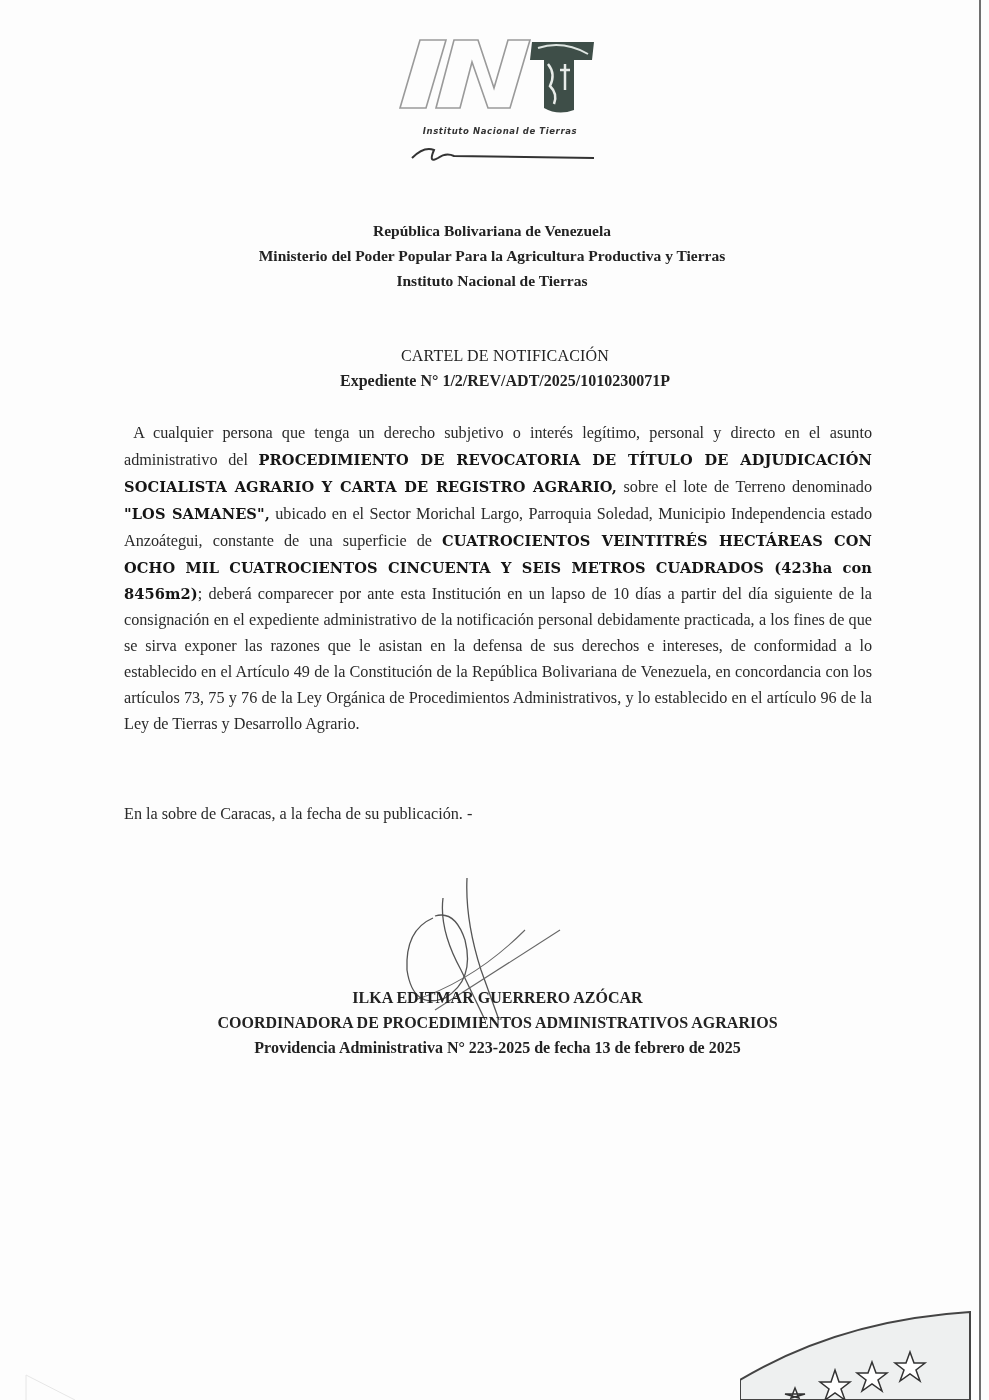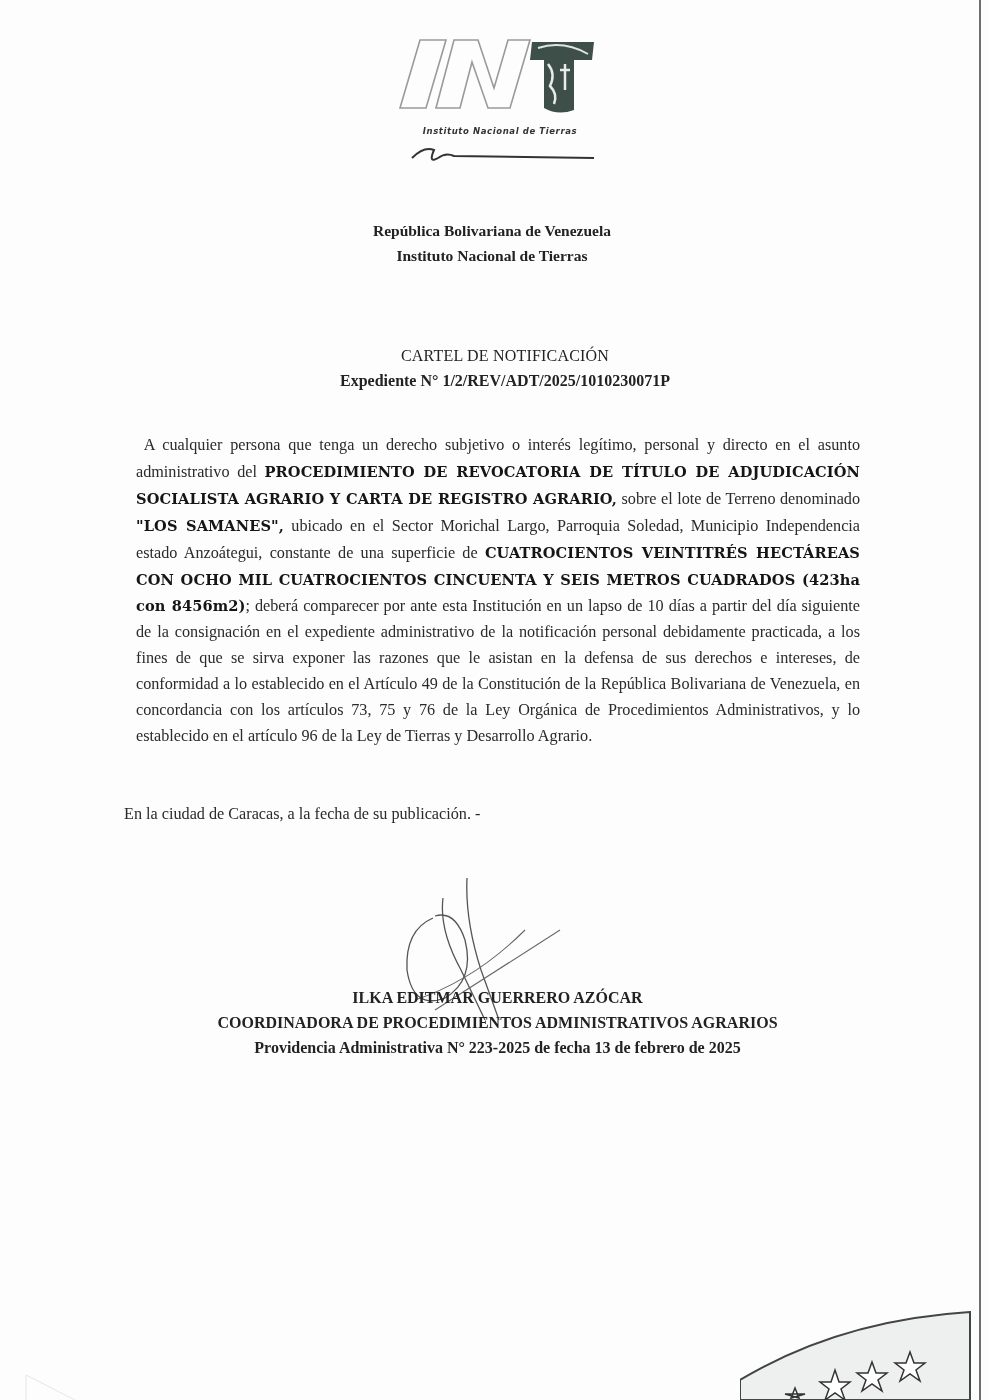--- a/index.html
+++ b/index.html
@@ -11,21 +11,21 @@
               font-family:"DejaVu Sans",sans-serif; font-size:8.5px; font-weight:bold; font-style:italic;
               letter-spacing:0.6px; color:#333; }
   .header { position:absolute; left:0; top:218px; width:984px; text-align:center; font-weight:bold;
             font-size:15.5px; line-height:25px; color:#222; }
   .title-block { position:absolute; left:0; top:343px; width:1010px; text-align:center; line-height:25px; }
   .title-block .t1 { font-size:16px; font-weight:normal; color:#222; letter-spacing:0.2px; }
   .title-block .t2 { font-size:16px; font-weight:bold; color:#222; }
   .body-text { position:absolute; left:124px; top:421px; width:748px; font-size:16.2px; line-height:25.9px;
                text-align:justify; color:#2a2a2a; }
   .body-text b { font-family:"DejaVu Serif",serif; font-size:14.6px; color:#151515; letter-spacing:0.1px; }
-  .body-text p { margin:12px; }
+  .body-text p { margin:0; }
   .closing { position:absolute; left:124px; top:805px; font-size:16.2px; color:#2a2a2a; }
   .signature { position:absolute; left:395px; top:870px; width:180px; height:150px; }
   .signer { position:absolute; left:0; top:985px; width:995px; text-align:center; line-height:25px; color:#222; }
   .signer .n { font-size:16px; font-weight:bold; }
   .signer .r { font-size:16px; font-weight:bold; }
   .signer .p { font-size:16px; font-weight:bold; }
   .stamp { position:absolute; left:740px; top:1300px; width:240px; height:100px; }
   .corner-mark { position:absolute; left:0; top:1360px; width:120px; height:40px; }
 </style>
 </head>
@@ -45,32 +45,33 @@
     <path d="M150,34 Q158,44 152,56 Q160,64 156,74" fill="none" stroke="#e8ece9" stroke-width="2.5"></path>
     <path d="M162,40 L172,40 M167,34 L167,60" stroke="#e8ece9" stroke-width="2.5"></path>
   </g>
 
   <path d="M14,128 Q26,116 36,120 Q30,134 40,128 Q48,122 56,126 L196,128" fill="none" stroke="#333" stroke-width="2"></path>
 </svg>
 <div class="logo-sub">Instituto Nacional de Tierras</div>
 
 <div class="header">
   <div>República Bolivariana de Venezuela</div>
+  <div>Ministerio del Poder Popular Para la Agricultura Productiva y Tierras</div>
   <div>Instituto Nacional de Tierras</div>
 </div>
 
 <div class="title-block">
   <div class="t1">CARTEL DE NOTIFICACIÓN</div>
   <div class="t2">Expediente N° 1/2/REV/ADT/2025/1010230071P</div>
 </div>
 
 <div class="body-text">
   <p>&nbsp;<span>A cualquier persona que tenga un derecho subjetivo o interés legítimo, personal y directo en el asunto administrativo del </span><b>PROCEDIMIENTO DE REVOCATORIA DE TÍTULO DE ADJUDICACIÓN SOCIALISTA AGRARIO Y CARTA DE REGISTRO AGRARIO,</b><span> sobre el lote de Terreno denominado </span><b>"LOS SAMANES",</b><span> ubicado en el Sector Morichal Largo, Parroquia Soledad, Municipio Independencia estado Anzoátegui, constante de una superficie de </span><b>CUATROCIENTOS VEINTITRÉS HECTÁREAS CON OCHO MIL CUATROCIENTOS CINCUENTA Y SEIS METROS CUADRADOS (423ha con 8456m2)</b><span>; deberá comparecer por ante esta Institución en un lapso de 10 días a partir del día siguiente de la consignación en el expediente administrativo de la notificación personal debidamente practicada, a los fines de que se sirva exponer las razones que le asistan en la defensa de sus derechos e intereses, de conformidad a lo establecido en el Artículo 49 de la Constitución de la República Bolivariana de Venezuela, en concordancia con los artículos 73, 75 y 76 de la Ley Orgánica de Procedimientos Administrativos, y lo establecido en el artículo 96 de la Ley de Tierras y Desarrollo Agrario.</span></p>
 </div>
-<div class="closing">En la ciudad de Caracas, a la fecha de su publicación. -</div>
+<div class="closing">En la sobre de Caracas, a la fecha de su publicación. -</div>
 
 <svg class="signature" viewBox="0 0 180 150">
   <path d="M38,48 Q10,60 12,100 Q18,140 50,128 Q80,110 70,70 Q60,40 40,46" fill="none" stroke="#555" stroke-width="1.3"></path>
   <path d="M48,28 Q44,60 66,100 L90,150" fill="none" stroke="#555" stroke-width="1.3"></path>
   <path d="M72,8 Q70,50 86,100 L104,150" fill="none" stroke="#555" stroke-width="1.3"></path>
   <path d="M20,130 Q80,110 130,60" fill="none" stroke="#666" stroke-width="1.1"></path>
   <path d="M40,140 L165,60" fill="none" stroke="#666" stroke-width="1.1"></path>
 </svg>
 
 <div class="signer">

